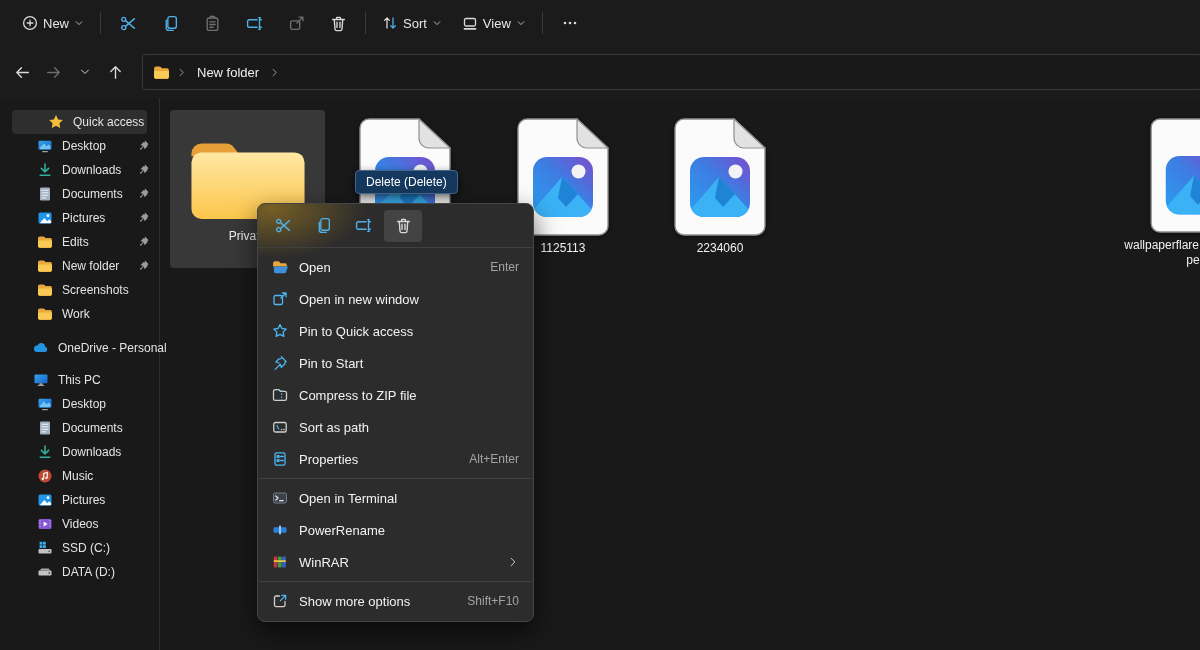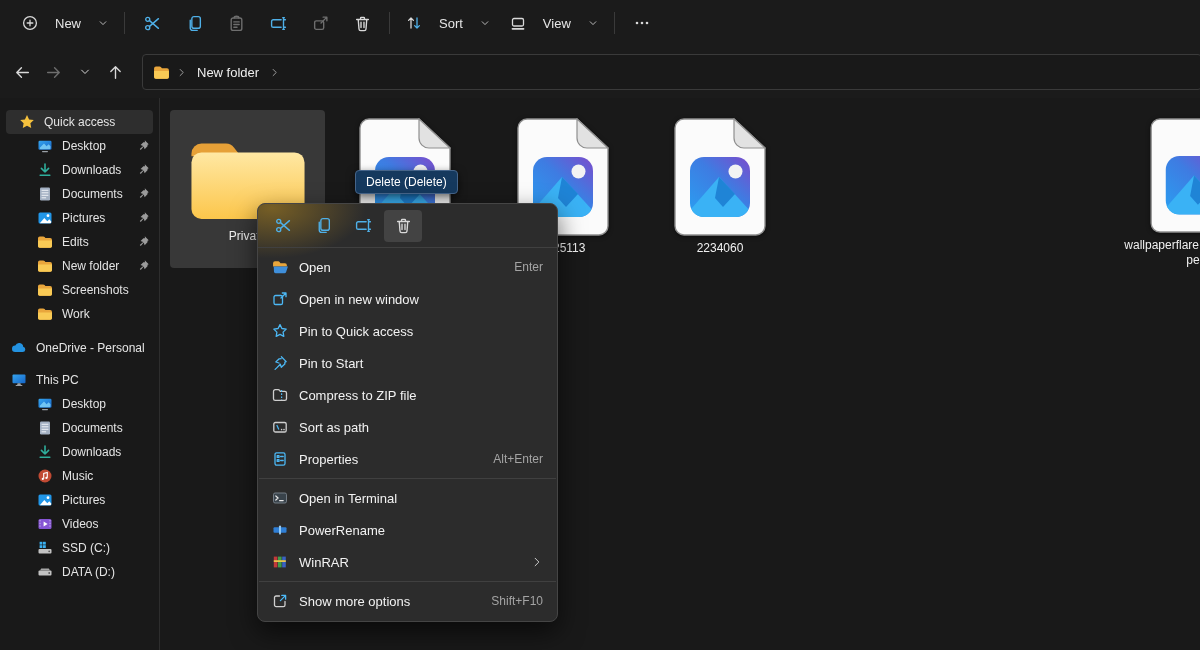--- a/index.html
+++ b/index.html
@@ -7,21 +7,21 @@
     font-family:"Liberation Sans", sans-serif; color:#e9e9e9; }
   svg { display:block; }
   .stroke { fill:none; stroke:currentColor; stroke-width:1.3; stroke-linecap:round; stroke-linejoin:round; }
   .blue { color:#4fb0e8; }
   .dim  { color:#6e6e6e; }
   .white{ color:#d9d9d9; }
 
   
   .command-bar { position:absolute; left:0; top:0; width:1200px; height:46px;
     background:#1b1b1b; display:flex; align-items:center; }
-  .cb-btn { display:flex; align-items:center; gap:17px; height:34px; padding:0 10px;
+  .cb-btn { display:flex; align-items:center; gap:5px; height:34px; padding:0 10px;
     background:none; border:0; color:#e6e6e6; font-size:13px; font-family:inherit; cursor:default; }
   .cb-icon-btn { width:42px; height:34px; display:flex; align-items:center; justify-content:center;
     background:none; border:0; cursor:default; }
   .vsep { width:1px; height:22px; background:#3a3a3a; margin:0 6px; }
   .new-btn { margin-left:12px; }
 
   
   .address-bar { position:absolute; left:0; top:46px; width:1200px; height:52px;
     background:#1b1b1b; display:flex; align-items:center; }
   .nav-btn { width:31px; height:30px; display:flex; align-items:center; justify-content:center;
@@ -32,43 +32,43 @@
     display:flex; align-items:center; padding:0 10px; gap:6px; }
   .crumb { font-size:13px; color:#efefef; padding:2px 4px; }
   .crumb-sep { color:#a8a8a8; display:flex; }
 
   
   .sidebar { position:absolute; left:0; top:98px; width:160px; height:552px;
     border-right:1px solid #2d2d2d; padding-top:12px; background:#191919; }
   .side-row { position:relative; height:24px; display:flex; align-items:center;
     font-size:12px; color:#e4e4e4; cursor:default; }
   .side-row .lbl { margin-left:9px; white-space:nowrap; }
-  .lvl1 { padding-left:11px; }
+  .lvl1 { padding-left:33px; }
   .lvl2 { padding-left:37px; }
-  .side-row.selected { background:#2e2e2e; border-radius:4px; margin:0 6px; padding-left:13px; }
+  .side-row.selected { background:#2e2e2e; border-radius:4px; margin:0 12px; padding-left:36px; }
   .pin { position:absolute; right:9px; top:5px; }
   .gap10 { margin-top:10px; } .gap8 { margin-top:8px; }
 
   
   .main { position:absolute; left:161px; top:98px; width:1039px; height:552px; overflow:hidden; }
   .tile { position:absolute; top:12px; width:150px; height:158px; display:flex;
     flex-direction:column; align-items:center; border-radius:4px; cursor:default; }
   .tile.selected { background:#383838; }
   .file-svg { width:92px; height:118px; margin-top:8px; filter:drop-shadow(0 1px 2px rgba(0,0,0,.5)); }
   .folder-svg { width:126px; height:98px; margin-top:16px; }
   .tile-label { margin-top:5px; font-size:12px; color:#f0f0f0; text-align:center;
     width:148px; line-height:1.25; word-wrap:break-word; }
 
   
   .tooltip { position:absolute; left:355px; top:170px; z-index:25;
     background:#15395e; border:1px solid #46658a; border-radius:4px;
     padding:4px 10px; font-size:12px; color:#ffffff; box-shadow:0 3px 8px rgba(0,0,0,.6); }
 
   
-  .context-menu { position:absolute; left:257px; top:203px; width:301px; z-index:30;
+  .context-menu { position:absolute; left:257px; top:203px; width:277px; z-index:30;
     background:#2c2c2c; border:1px solid #454545; border-radius:8px;
     box-shadow:0 10px 26px rgba(0,0,0,.6); overflow:hidden; }
   .context-menu::before { content:""; position:absolute; left:0; top:0; width:190px; height:80px;
     background:radial-gradient(130px 70px at 14px 4px, rgba(200,150,30,.48), rgba(200,150,30,0) 72%);
     pointer-events:none; }
   .menu-iconrow { height:44px; display:flex; align-items:center; padding-left:6px;
     border-bottom:1px solid #404040; position:relative; }
   .mi-btn { width:38px; height:32px; margin-right:2px; display:flex; align-items:center;
     justify-content:center; background:none; border:0; border-radius:4px; cursor:default; }
   .mi-btn.hover { background:#434343; }

